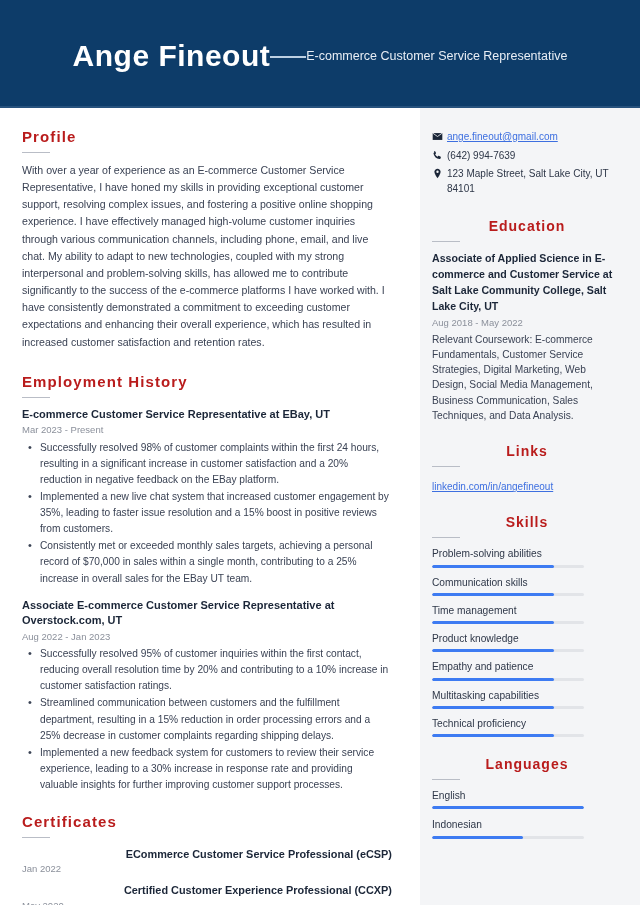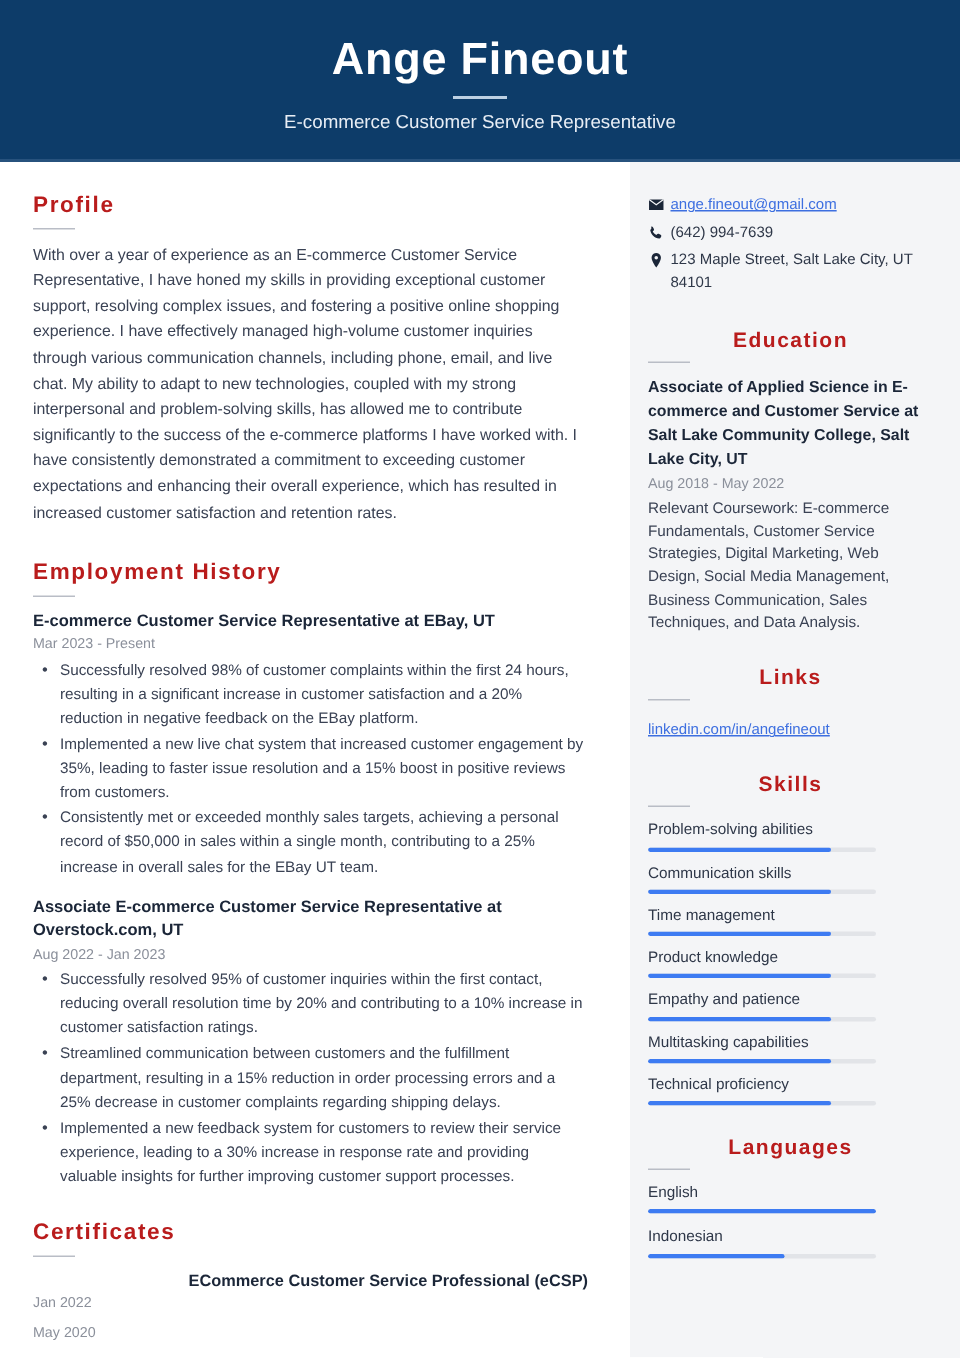--- a/index.html
+++ b/index.html
@@ -16,21 +16,21 @@
     font-family: "Liberation Sans", sans-serif;
     color: #2e3748;
     box-sizing: border-box;
   }
 
   
   .header {
     height: 108px;
     background: #0d3c69;
     display: flex;
-    flex-direction: column;
+    flex-direction: row;
     align-items: center;
     justify-content: center;
     box-sizing: border-box;
     padding-top: 6px;
     border-bottom: 2px solid #27527d;
   }
   .header-name {
     color: #ffffff;
     font-size: 30px;
     font-weight: bold;
@@ -251,21 +251,21 @@
       <div class="section" style="margin-top:22px;">
         <h2 class="sec-title">Employment History</h2>
         <div class="sec-rule"></div>
 
         <div class="job">
           <div class="job-title">E-commerce Customer Service Representative at EBay, UT</div>
           <div class="job-date">Mar 2023 - Present</div>
           <ul class="bullets">
             <li>Successfully resolved 98% of customer complaints within the first 24 hours, resulting in a significant increase in customer satisfaction and a 20% reduction in negative feedback on the EBay platform.</li>
             <li>Implemented a new live chat system that increased customer engagement by 35%, leading to faster issue resolution and a 15% boost in positive reviews from customers.</li>
-            <li>Consistently met or exceeded monthly sales targets, achieving a personal record of $50,000 in sales within a single month, contributing to a 25% increase in overall sales for the EBay UT team.</li>
+            <li>Consistently met or exceeded monthly sales targets, achieving a personal record of $70,000 in sales within a single month, contributing to a 25% increase in overall sales for the EBay UT team.</li>
           </ul>
         </div>
 
         <div class="job">
           <div class="job-title">Associate E-commerce Customer Service Representative at Overstock.com, UT</div>
           <div class="job-date">Aug 2022 - Jan 2023</div>
           <ul class="bullets">
             <li>Successfully resolved 95% of customer inquiries within the first contact, reducing overall resolution time by 20% and contributing to a 10% increase in customer satisfaction ratings.</li>
             <li>Streamlined communication between customers and the fulfillment department, resulting in a 15% reduction in order processing errors and a 25% decrease in customer complaints regarding shipping delays.</li>
             <li>Implemented a new feedback system for customers to review their service experience, leading to a 30% increase in response rate and providing valuable insights for further improving customer support processes.</li>
@@ -275,20 +275,21 @@
 
       <div class="section" style="margin-top:20px;">
         <h2 class="sec-title">Certificates</h2>
         <div class="sec-rule"></div>
 
         <div class="cert">
           <div class="cert-name">ECommerce Customer Service Professional (eCSP)</div>
           <div class="cert-date">Jan 2022</div>
         </div>
         <div class="cert">
+          <div class="cert-name">Certified Customer Experience Professional (CCXP)</div>
           <div class="cert-date">May 2020</div>
         </div>
       </div>
 
     </div>
 
     <div class="col-right">
 
       <div class="contact-list">
 

